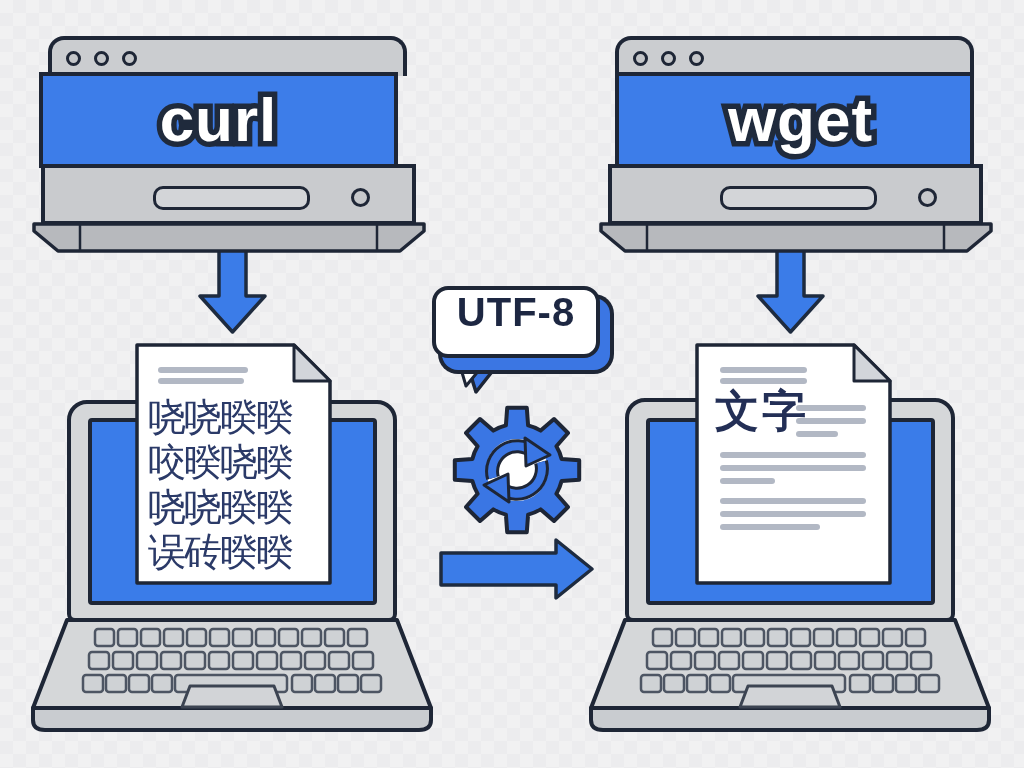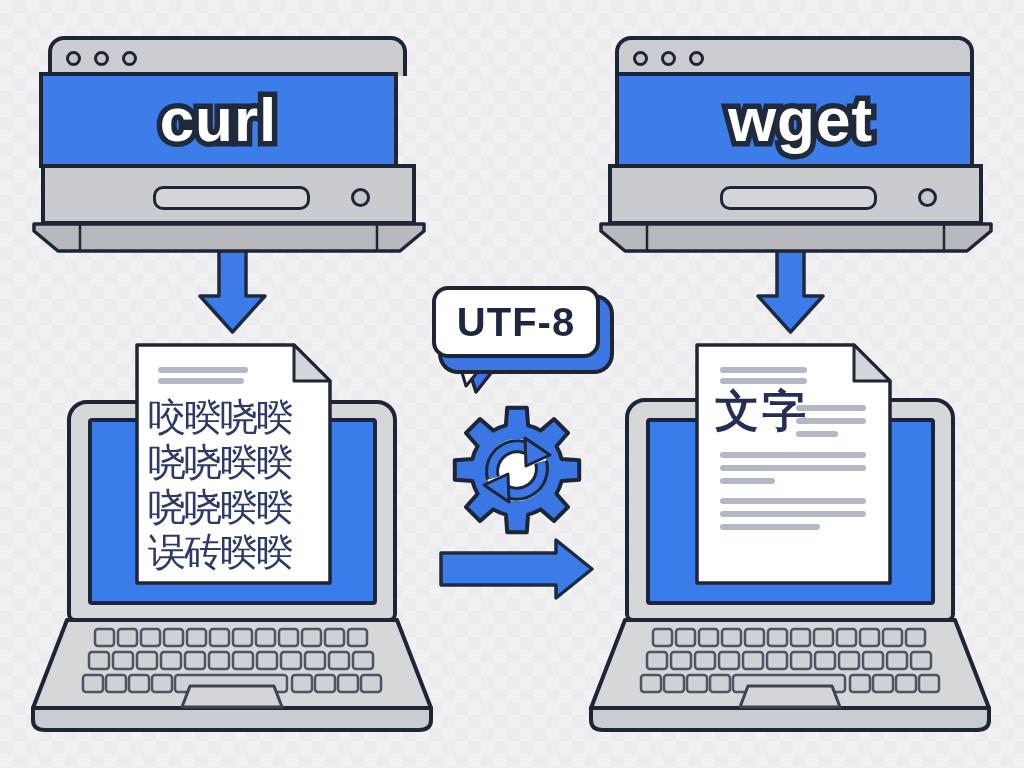--- a/index.html
+++ b/index.html
@@ -63,21 +63,21 @@
   }
   .cjk-clean{
     position:absolute;left:18px;top:44px;
     font-size:44px;font-weight:600;letter-spacing:3px;color:#232f56;line-height:1;
   }
 
   
   .bubble{
     position:absolute;left:432px;top:286px;width:168px;height:72px;
     background:#ffffff;border:4px solid #1e2636;border-radius:16px;box-sizing:border-box;
-    display:flex;align-items:center;justify-content:center;
+    display:flex;justify-content:center;
     box-shadow:10px 12px 0 #3b76e3, 10px 12px 0 4px #1e2636;
   }
   .bubble span{font-size:40px;font-weight:800;color:#1d2742;letter-spacing:1px;}
 </style>
 </head>
 <body>
 
 <svg class="layer" viewBox="0 0 1024 768">
 
   <polygon points="219,250 246,250 246,296 265,296 232.5,332 200,296 219,296" fill="#3b7ce8" stroke="#1e2b3f" stroke-width="3.5" stroke-linejoin="round"></polygon>
@@ -253,22 +253,22 @@
     </g>
   </g>
 
   <path d="M441,553 H556 V540 L592,569 L556,598 V585 H441 Z" fill="#3b7ce8" stroke="#1e2b3f" stroke-width="3.5" stroke-linejoin="round"></path>
 </svg>
 
 <div class="doc-content" style="left:137px;top:345px;">
   <div class="docbar" style="left:21px;top:22px;width:90px;"></div>
   <div class="docbar" style="left:21px;top:33px;width:86px;"></div>
   <div class="garbled">
+    <div>哓哓暌暌</div>
     <div>咬暌哓暌</div>
-    <div>哓哓暌暌</div>
     <div>哓哓暌暌</div>
     <div>误砖暌暌</div>
   </div>
 </div>
 
 <div class="doc-content" style="left:697px;top:345px;">
   <div class="docbar" style="left:23px;top:22px;width:87px;"></div>
   <div class="docbar" style="left:23px;top:33px;width:87px;"></div>
   <div class="cjk-clean">文字</div>
   <div class="docbar" style="left:99px;top:60px;width:70px;"></div>

